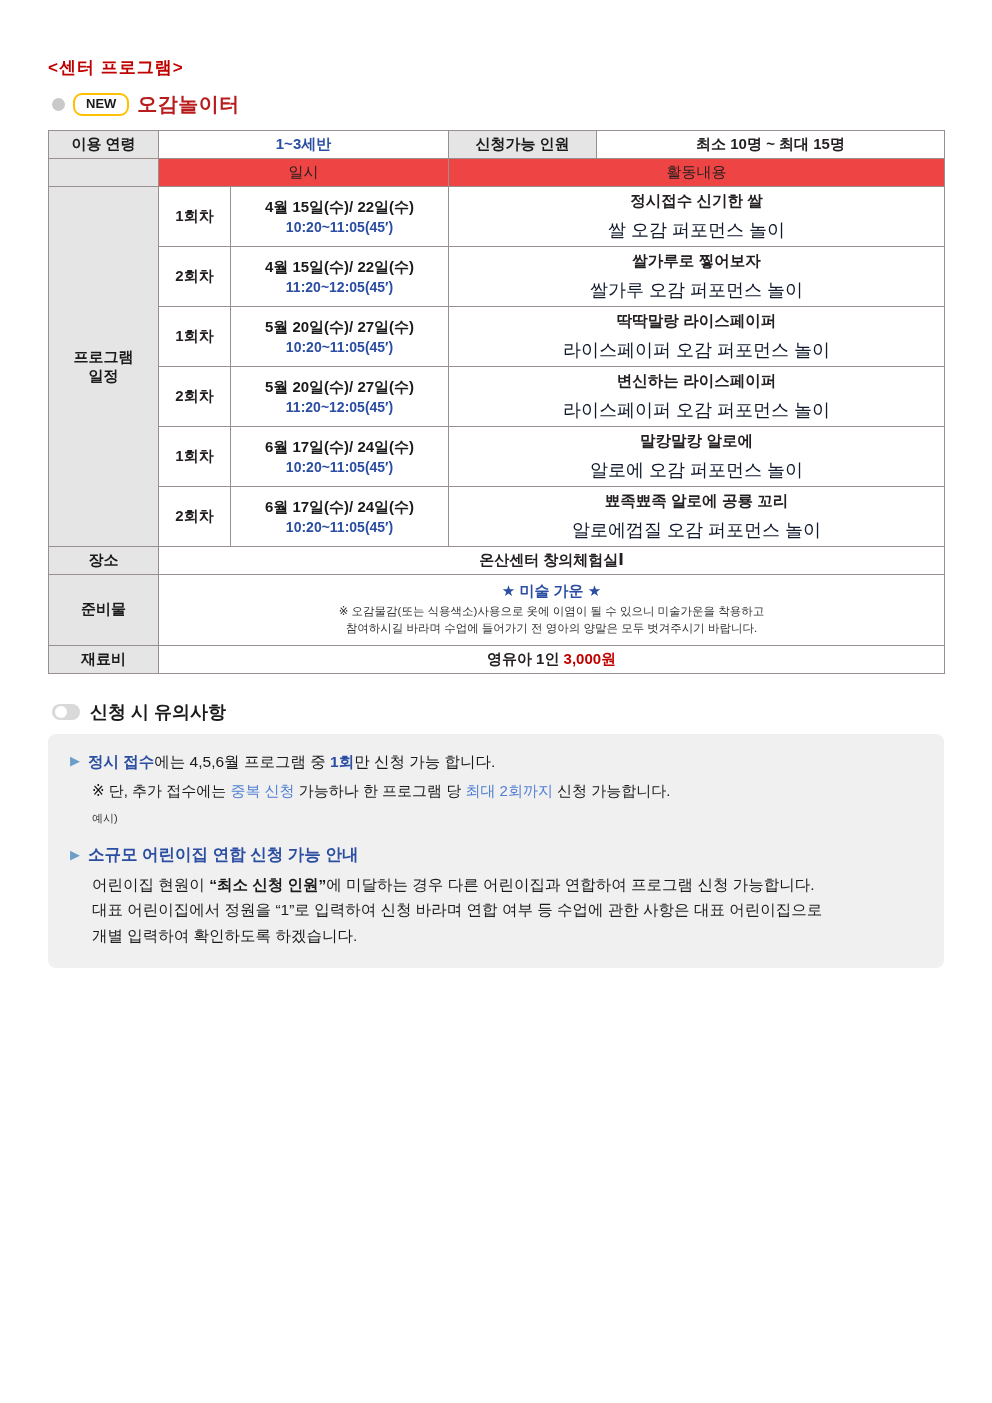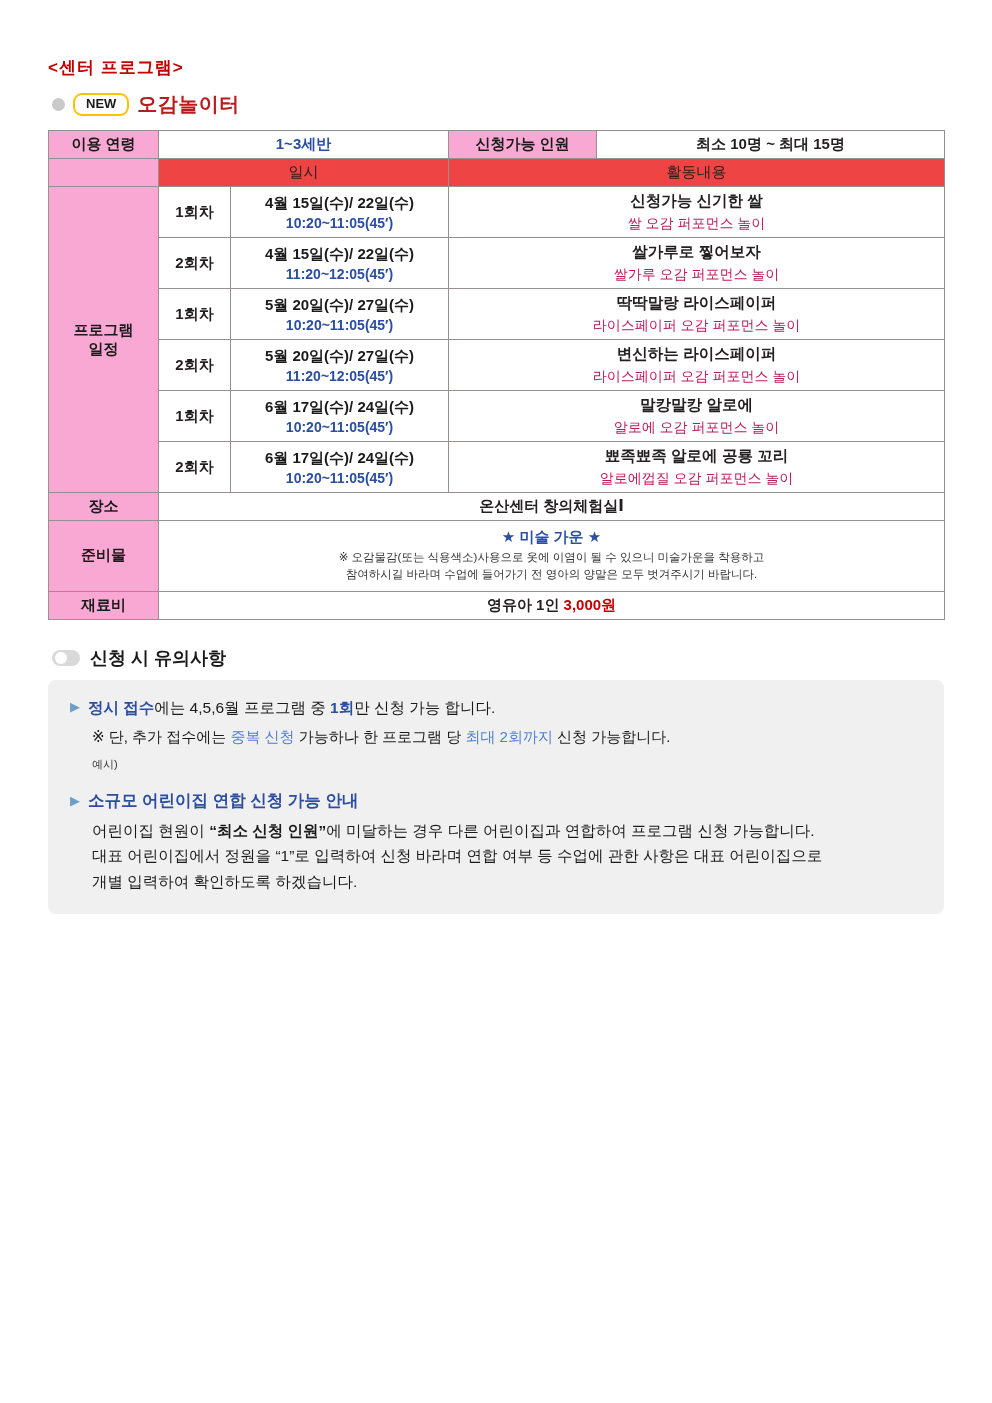--- a/index.html
+++ b/index.html
@@ -66,21 +66,21 @@
     table-layout: fixed;
   }
   table.main td {
     border: 1px solid #9a8f8f;
     padding: 4px 6px;
     vertical-align: middle;
     text-align: center;
     font-size: 15px;
   }
   .th-pink {
-    background: #f9a8d4;
+    background: #e5e5e5;
     font-weight: bold;
     font-size: 15px;
     color: #1a1a1a;
   }
   .th-pink-light {
     background: #ef4444;
     font-weight: normal;
   }
   .blue-b {
     color: #2b4ea2;
@@ -100,22 +100,23 @@
     font-size: 14px;
     color: #2b4ea2;
     font-weight: bold;
   }
   .act-title {
     font-weight: bold;
     font-size: 15.5px;
     margin-bottom: 3px;
   }
   .act-sub {
-    font-size: 14px;
-    color: #be185d;
+    font-size: 18px;
+    color: #0f172a;
+    margin-top: 6px;
   }
   .place-cell {
     font-weight: bold;
     font-size: 15.5px;
     padding: 9px 0;
   }
   .prep-star {
     color: #2b4ea2;
     font-weight: bold;
     font-size: 15px;
@@ -274,21 +275,21 @@
         <td class="th-pink" rowspan="6">
           <div>프로그램</div>
           <div>일정</div>
         </td>
         <td class="cell-round">1회차</td>
         <td>
           <div class="date-line">4월 15일(수)/ 22일(수)</div>
           <div class="time-line">10:20~11:05(45′)</div>
         </td>
         <td colspan="2">
-          <div class="act-title">신청가능 신기한 쌀</div>
+          <div class="act-title">정시접수 신기한 쌀</div>
           <div class="act-sub">쌀 오감 퍼포먼스 놀이</div>
         </td>
       </tr>
 
       <tr>
         <td class="cell-round">2회차</td>
         <td>
           <div class="date-line">4월 15일(수)/ 22일(수)</div>
           <div class="time-line">11:20~12:05(45′)</div>
         </td>

